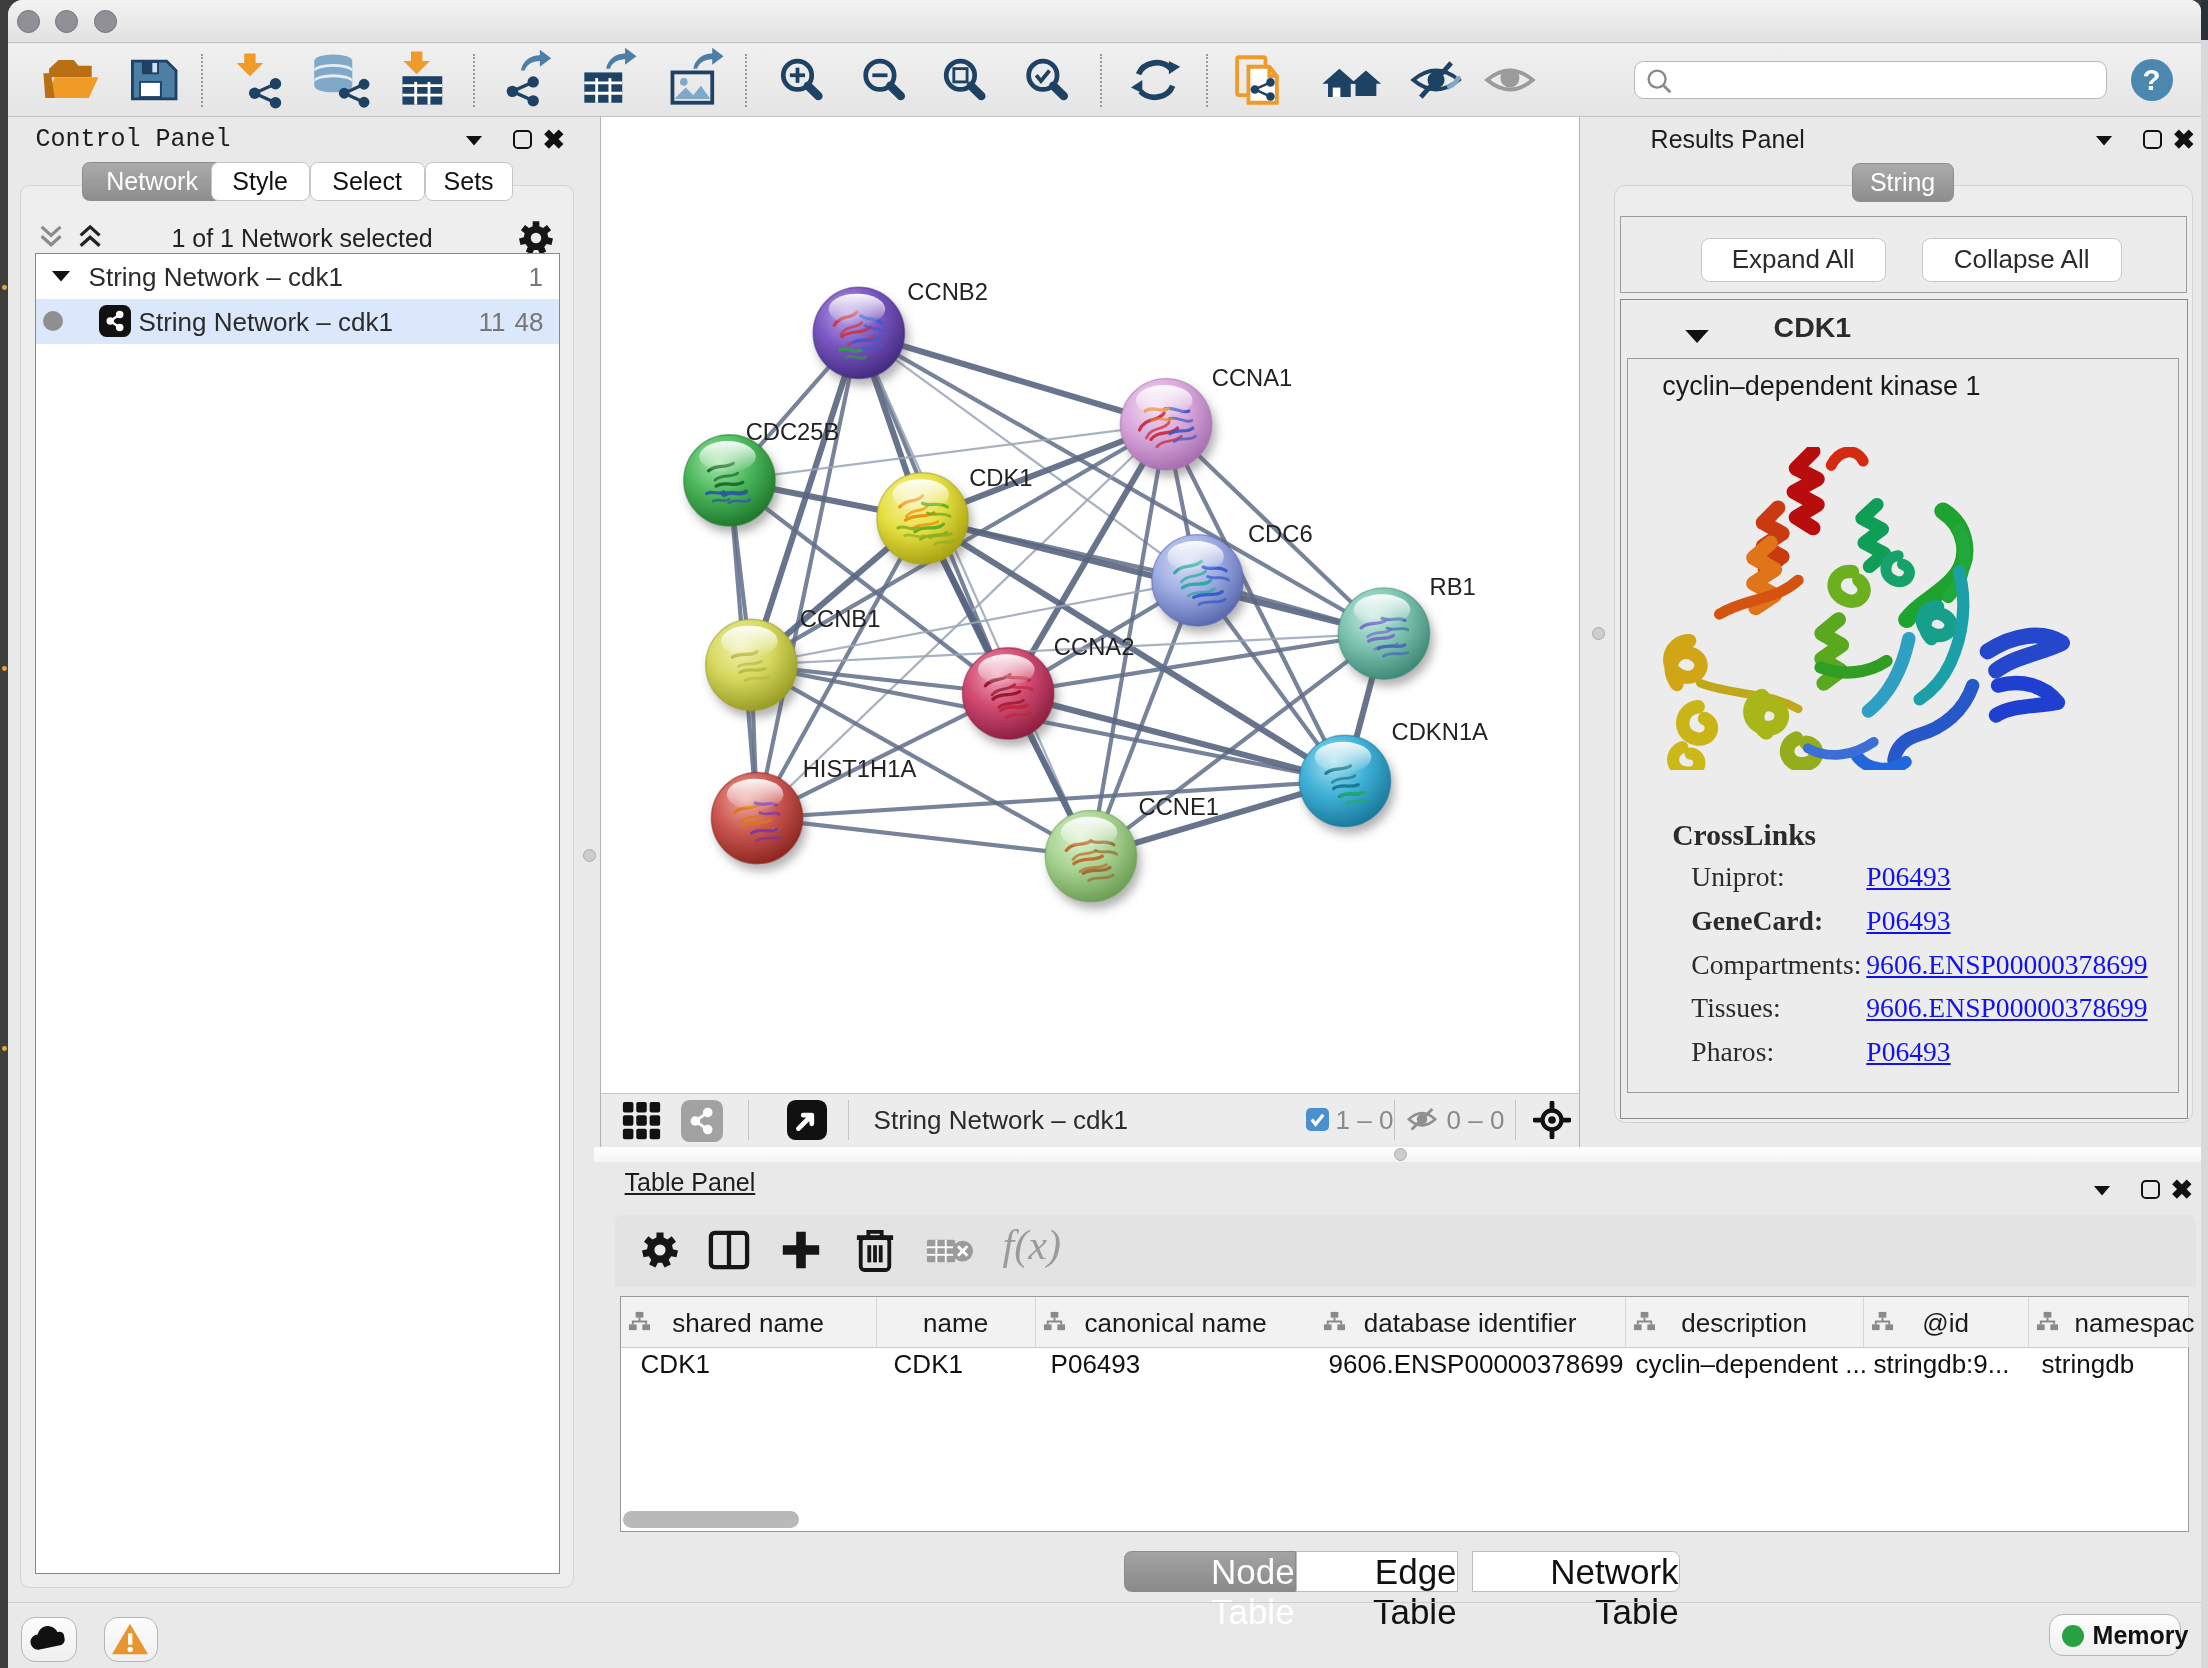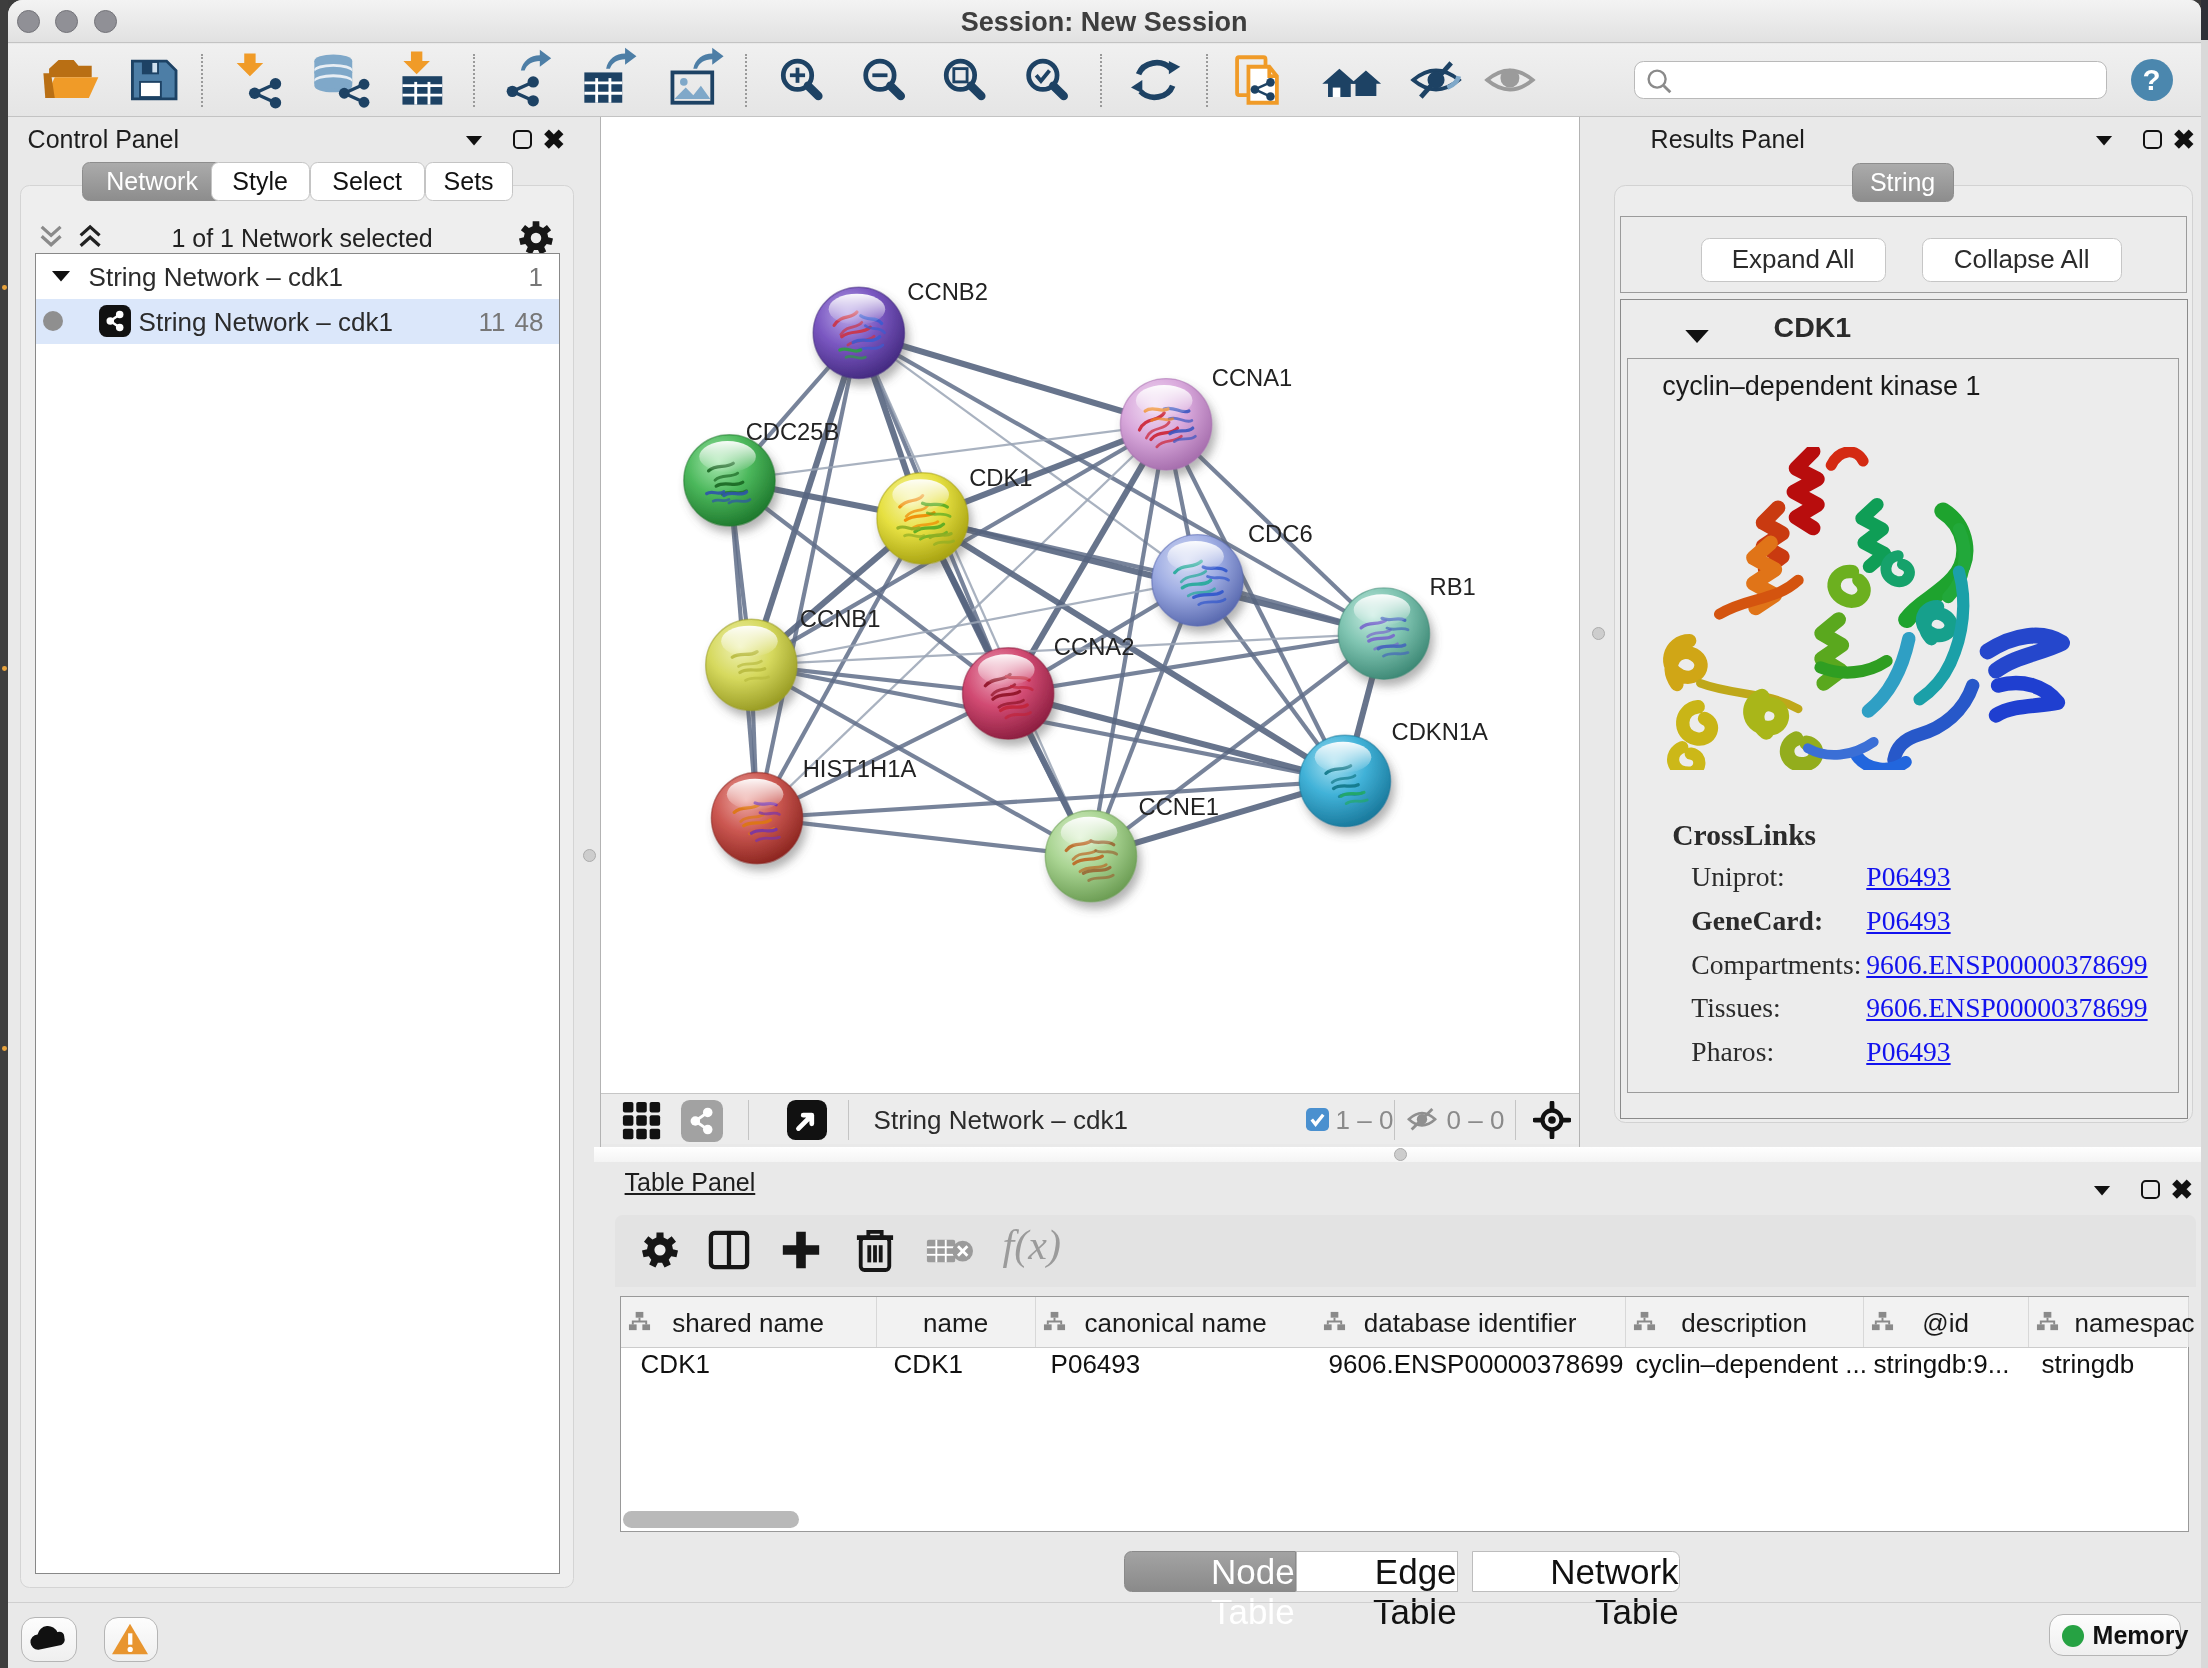--- a/index.html
+++ b/index.html
@@ -68,21 +68,20 @@
 </div>
 <div class="abs" style="left:2201px;top:0;width:7.6px;height:1668px;background:#d9d9d9;">
   <div class="abs" style="left:0;top:0;width:7.6px;height:40px;background:#2e3038;"></div>
 </div>
 <div id="win">
 
   <div id="titlebar">
     <div class="tl" style="left:9.5px;"></div>
     <div class="tl" style="left:47px;"></div>
     <div class="tl" style="left:86px;"></div>
-    <div id="title">Session: New Session</div>
   </div>
   <div id="toolbar">
     <div class="abs" style="left:0;top:0;"><svg width="1579" height="72" viewBox="0 0 1660 76">
             <g>
               <path d="M40,26 l10,-9 h16 l5,6 h14 v12 h-45 z" fill="#b96f14"></path>
               <path d="M36,57 l10,-22 h46 l-10,22 z" fill="#f09b28"></path>
               <path d="M36,57 l-2,-26 h8 l4,26 z" fill="#b96f14"></path>
             </g>
             <g>
               <path d="M128,18 h36 l10,10 v30 h-46 z" fill="#4d7ea6" stroke="#1d4264" stroke-width="3"></path>
@@ -213,21 +212,21 @@
     <div class="tsep" style="left:1198px;"></div>
     <div id="search">
       <svg width="34" height="34" style="position:absolute;left:7.6px;top:1.9px;" viewBox="0 0 36 36">
         <circle cx="16" cy="16" r="9" fill="none" stroke="#8a8a8a" stroke-width="2.5"></circle>
         <line x1="23" y1="23" x2="30" y2="30" stroke="#8a8a8a" stroke-width="3"></line>
       </svg>
     </div>
     <div id="help">?</div>
   </div>
 
-  <div class="ptitle abs" style="left:20px;top:125px;">Control Panel</div>
+  <div class="ptitle abs" style="left:28px;top:125px;font-family:Liberation Mono, monospace;">Control Panel</div>
   <div class="hicons" style="left:457px;top:127px;">
         <svg class="abs" style="left:0;top:7.6px;" width="19" height="11.4" viewBox="0 0 20 12">
           <path d="M1,1 h17 l-8.5,10 z" fill="#111"></path>
         </svg>
         <span class="hbox"></span>
         <span class="hx">✖</span>
       </div>
   <div id="cp-body"></div>
   <div class="tab tabsel" style="left:74px;width:141px;">Network</div>
   <div class="tab" style="left:203px;width:99px;">Style</div>

